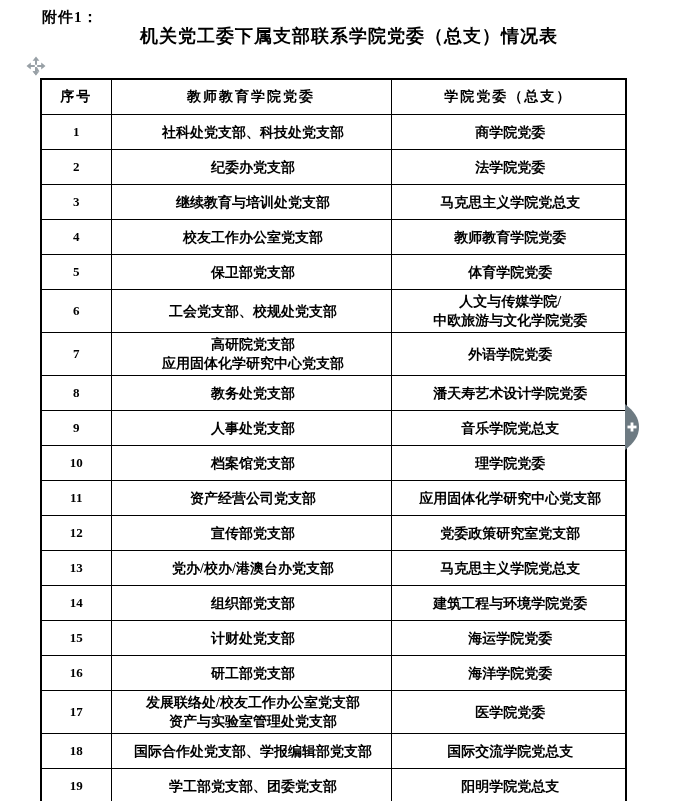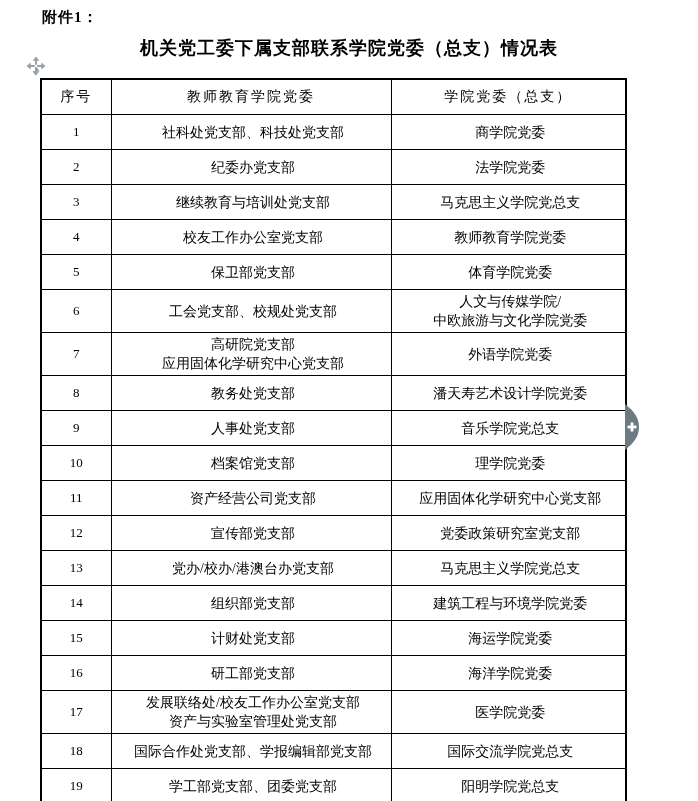--- a/index.html
+++ b/index.html
@@ -6,30 +6,30 @@
   body{
     width:698px;height:801px;position:relative;overflow:hidden;
     background:#ffffff;color:#000;
     font-family:"Liberation Serif","DejaVu Serif",serif;
   }
   .attachment{
     position:absolute;left:42px;top:8px;
     font-size:15px;font-weight:bold;letter-spacing:1px;text-align:center;
   }
   .doc-title{
-    position:absolute;left:0;top:36px;width:100%;margin:0;
+    position:absolute;left:0;top:24px;width:100%;margin:0;
     text-align:center;font-size:18px;font-weight:bold;letter-spacing:1px;
   }
   .twrap{position:absolute;left:40px;top:78px;width:585px;}
   table.liaison{
     border-collapse:collapse;table-layout:fixed;width:585px;
     border:2px solid #000;
   }
   th,td{
-    border:1px solid #000;font-weight:normal;font-size:14px;
+    border:1px solid #000;font-weight:bold;font-size:14px;
     vertical-align:middle;padding:1px 0;
   }
   th{height:32px;text-align:center;letter-spacing:2px;}
   td{height:30px;}
   td.c-no{text-align:center;font-size:13px;font-family:"Liberation Serif",serif;}
   td.c-txt{padding:2px 6px 2px 10px;line-height:19px;text-align:center;}
   .cell-line{white-space:nowrap;overflow:hidden;}
   
   .move-handle{position:absolute;left:-14px;top:-22px;width:20px;height:20px;cursor:move;}
   .add-col-btn{position:absolute;left:585px;top:325px;width:18px;height:48px;cursor:pointer;}

